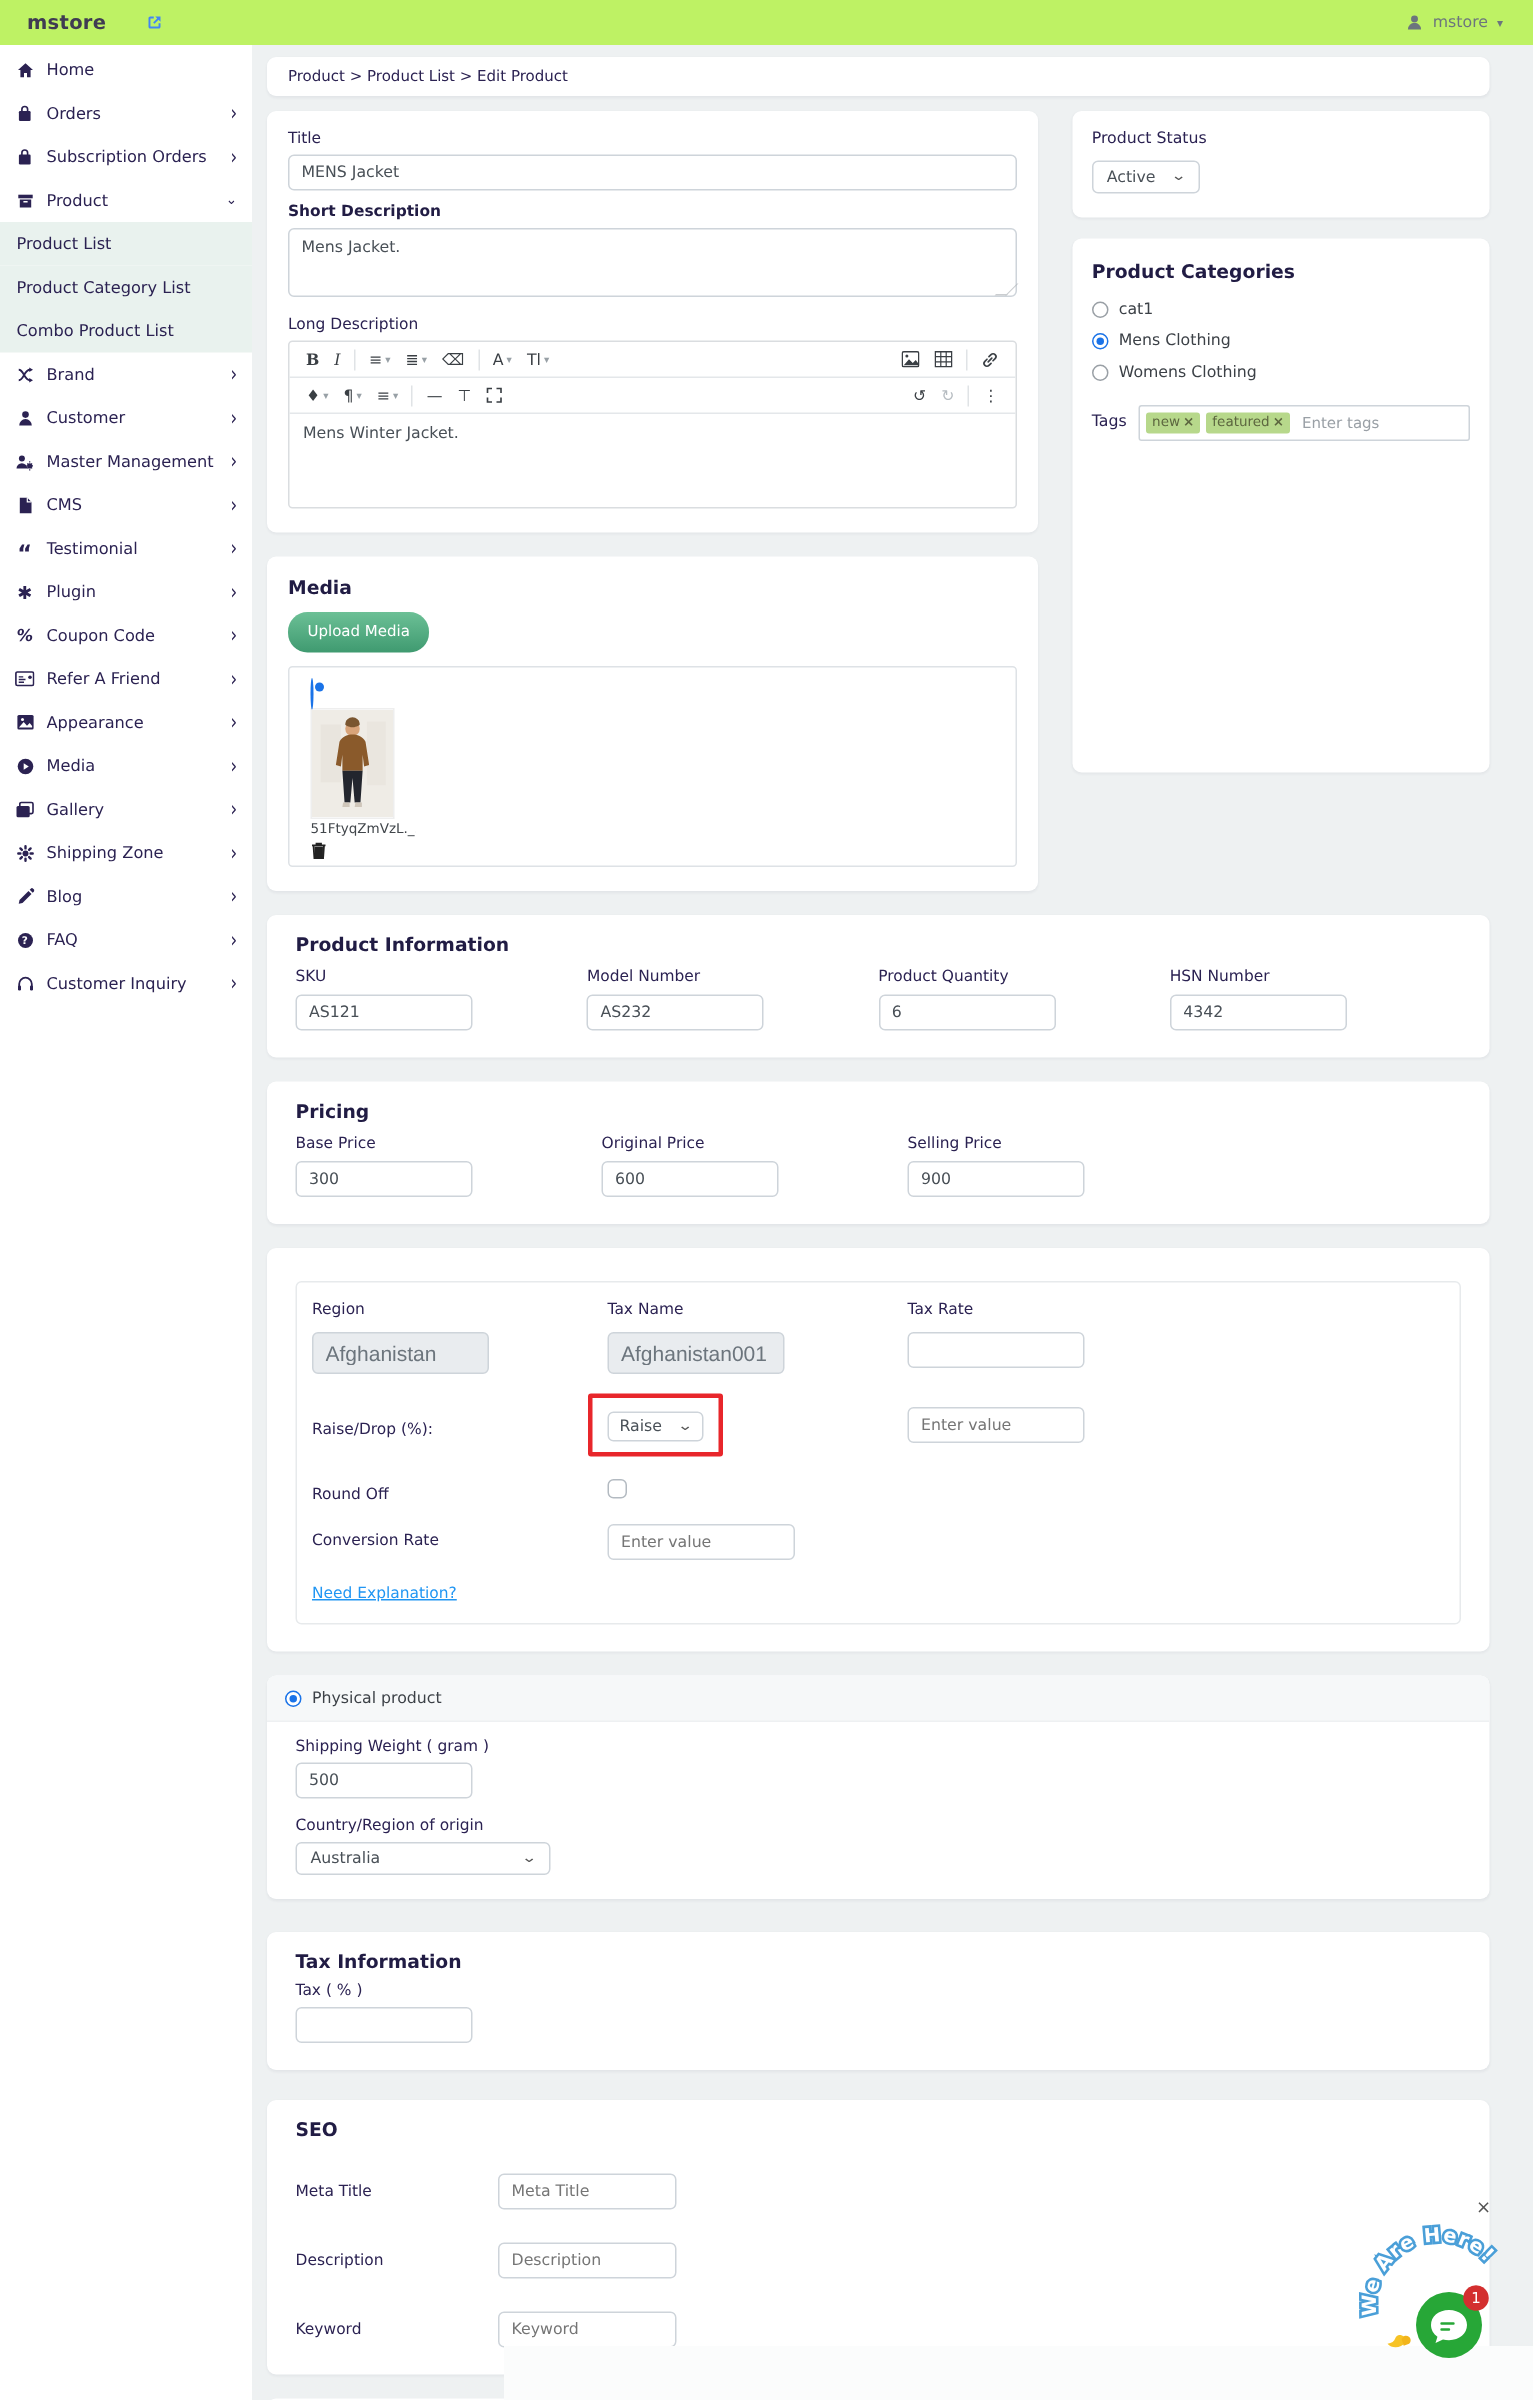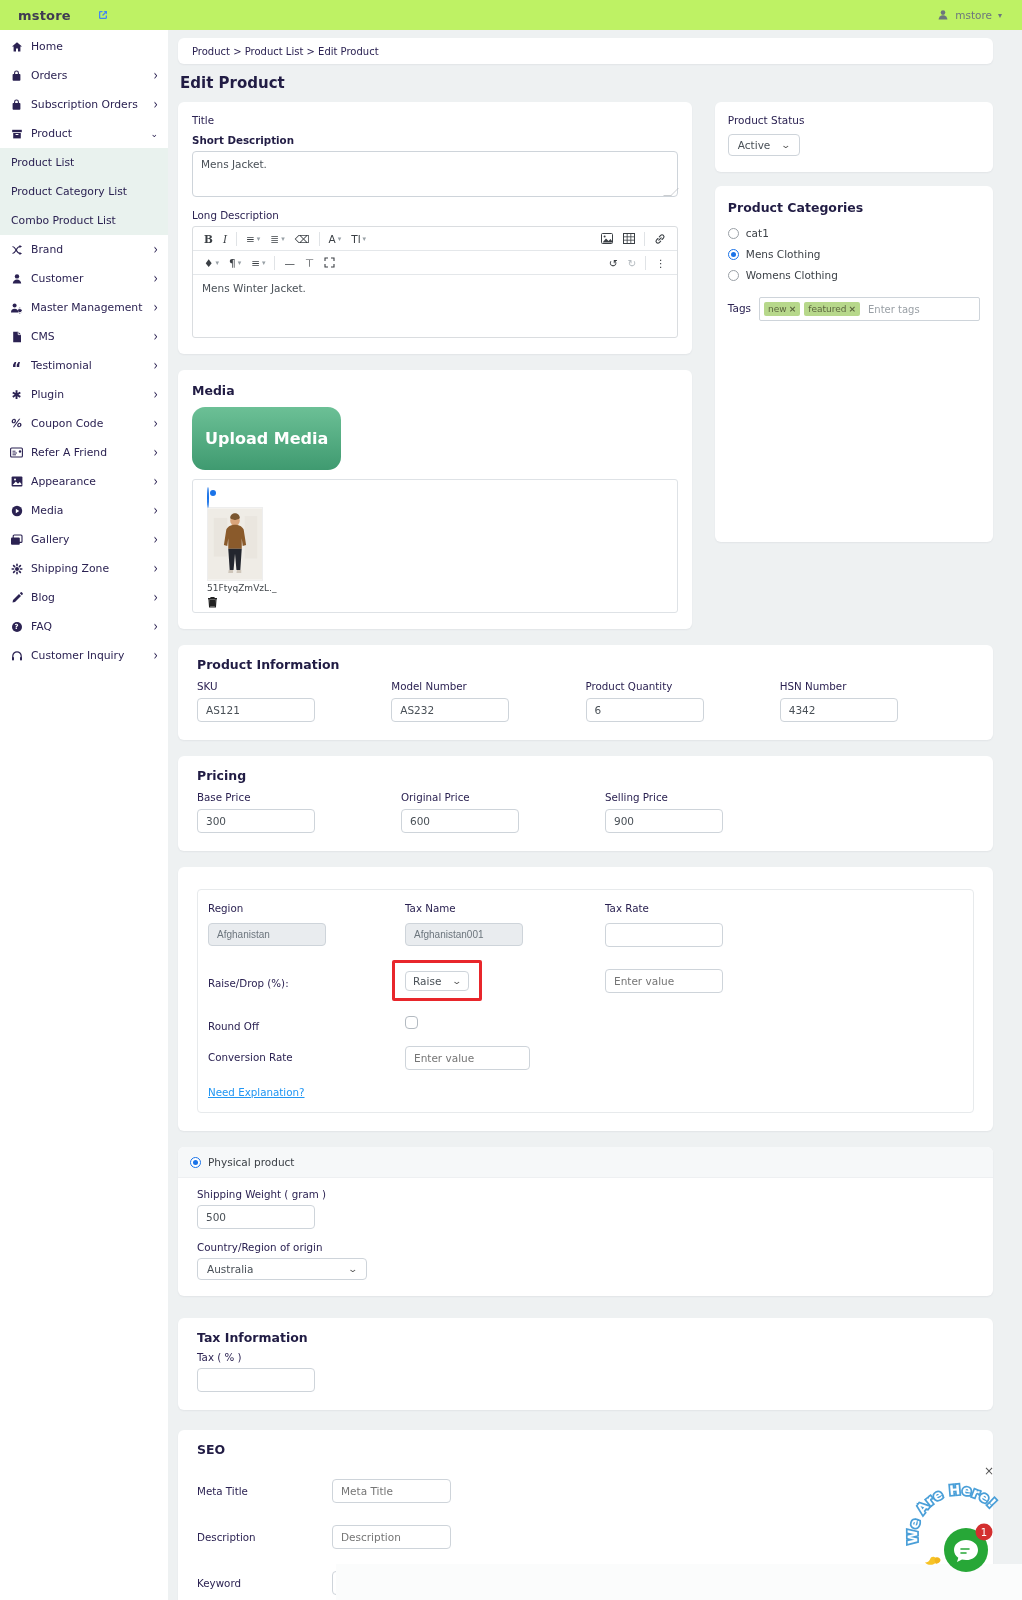--- a/index.html
+++ b/index.html
@@ -69,21 +69,21 @@
   .radio.checked:after { content:""; position:absolute; left:2px; top:2px; width:5px; height:5px; border-radius:50%; background:#1a73e8; }
   .tags-row { display:flex; gap:8px; margin-top:16px; }
   .tags-label { font-size:10.5px; color:#2b2252; padding-top:5px; }
   .tags-box { flex:1; border:1px solid #ced4da; border-radius:2px; min-height:24px; display:flex; align-items:center; gap:4px; padding:2px 4px; }
   .chip { background:#b7d88b; border-radius:2px; font-size:9px; color:#5c663f; padding:2px 4px; white-space:nowrap; }
   .chip .x { font-weight:bold; margin-left:2px; }
   .tags-ph { font-size:10px; color:#9aa0a6; margin-left:4px; }
 
   
   .media-card { margin-top:16px; padding:13px 14px 16px; }
-  .btn-green { display:inline-block; background:linear-gradient(180deg,#6cc096,#3f9a70); color:#fff; border:none; border-radius:13px; font-size:16px; font-weight:700; padding:22px 13px; cursor:pointer; font-family:"DejaVu Sans", sans-serif; }
+  .btn-green { display:inline-block; background:linear-gradient(180deg,#6cc096,#3f9a70); color:#fff; border:none; border-radius:13px; font-size:10px; font-weight:400; padding:8px 13px; cursor:pointer; font-family:"DejaVu Sans", sans-serif; }
   .media-box { border:1px solid #dee2e6; border-radius:3px; margin-top:9px; height:134px; padding:8px 14px; }
   .thumb-radio { width:12px; height:12px; border:1px solid #1a73e8; border-radius:50%; position:relative; margin-bottom:4px; }
   .thumb-radio:after { content:""; position:absolute; left:2px; top:2px; width:6px; height:6px; border-radius:50%; background:#1a73e8; }
   .thumb { width:56px; height:74px; display:block; border:1px solid #eee; }
   .thumb-name { font-size:9px; color:#41464b; margin-top:2px; width:70px; white-space:nowrap; overflow:hidden; }
   .trash { margin-top:2px; cursor:pointer; }
 
   
   .wide { margin-top:16px; padding:12px 19px 18px 19px; }
   .grid4 { display:flex; margin-top:8px; }
@@ -91,21 +91,21 @@
   .cell .f-label { margin:0 0 6px; }
   .cell input.inp { width:118px; }
 
   
   .inner-box { border:1px solid #e7eaec; border-radius:4px; margin-top:10px; padding:12px 10px 14px; }
   .reg-row { display:flex; align-items:flex-start; margin-bottom:13px; }
   .reg-row:last-child { margin-bottom:0; }
   .reg-c1 { width:197px; padding-top:5px; font-size:10.3px; color:#2b2252; }
   .reg-c2 { width:200px; }
   .reg-c3 { width:200px; }
-  .inp-dis { background:#e9ecef; color:#6c757d; border:1px solid #ced4da; border-radius:4px; font-size:10px; padding:5px 8px; width:118px; }
+  .inp-dis { background:#e9ecef; color:#6c757d; border:1px solid #ced4da; border-radius:4px; font-size:14px; padding:5px 8px; width:118px; }
   .reg-head .reg-c1, .reg-head .reg-c2, .reg-head .reg-c3 { padding-top:0; font-size:10.3px; color:#2b2252; }
   .annot { display:inline-block; border:3px solid #e8262b; padding:7px 10px; border-radius:2px; margin-left:-13px; }
   .checkbox { width:13px; height:13px; border:1.5px solid #b3bac1; border-radius:4px; background:#fff; }
   .link { font-size:10.3px; color:#2196f3; margin-top:3px; display:inline-block; }
 
   
   .phys-card { margin-top:16px; padding:0 0 16px; overflow:hidden; }
   .phys-head { background:#f6f8f9; border-bottom:1px solid #eef0f2; padding:9px 12px; display:flex; align-items:center; gap:7px; font-size:10.5px; color:#3c4147; }
   .phys-body { padding:10px 19px 0; }
   .sel-wide { display:flex; justify-content:space-between; width:170px; }
@@ -338,27 +338,27 @@
       <span class="chev">›</span>
     </div>
   </div>
 
 <div class="main">
 
   <div class="card breadcrumb-card">
     <span>Product &gt; Product List &gt; Edit Product</span>
   </div>
 
-  <div class="page-title">Edit Product</div>
 
   <div class="cols">
 
     <div class="col-left">
       <div class="card form-card">
         <div class="f-label">Title</div>
+        <input class="inp" value="MENS Jacket" style="">
         <div class="f-label" style="font-weight:bold;color:#211c44;">Short Description</div>
         <div class="ta-wrap">
           <textarea class="inp" style="">Mens Jacket.</textarea>
         </div>
         <div class="f-label">Long Description</div>
         <div class="rte">
           <div class="rte-bar">
             <span class="rte-btn">
                 <b>B</b>
               </span>

